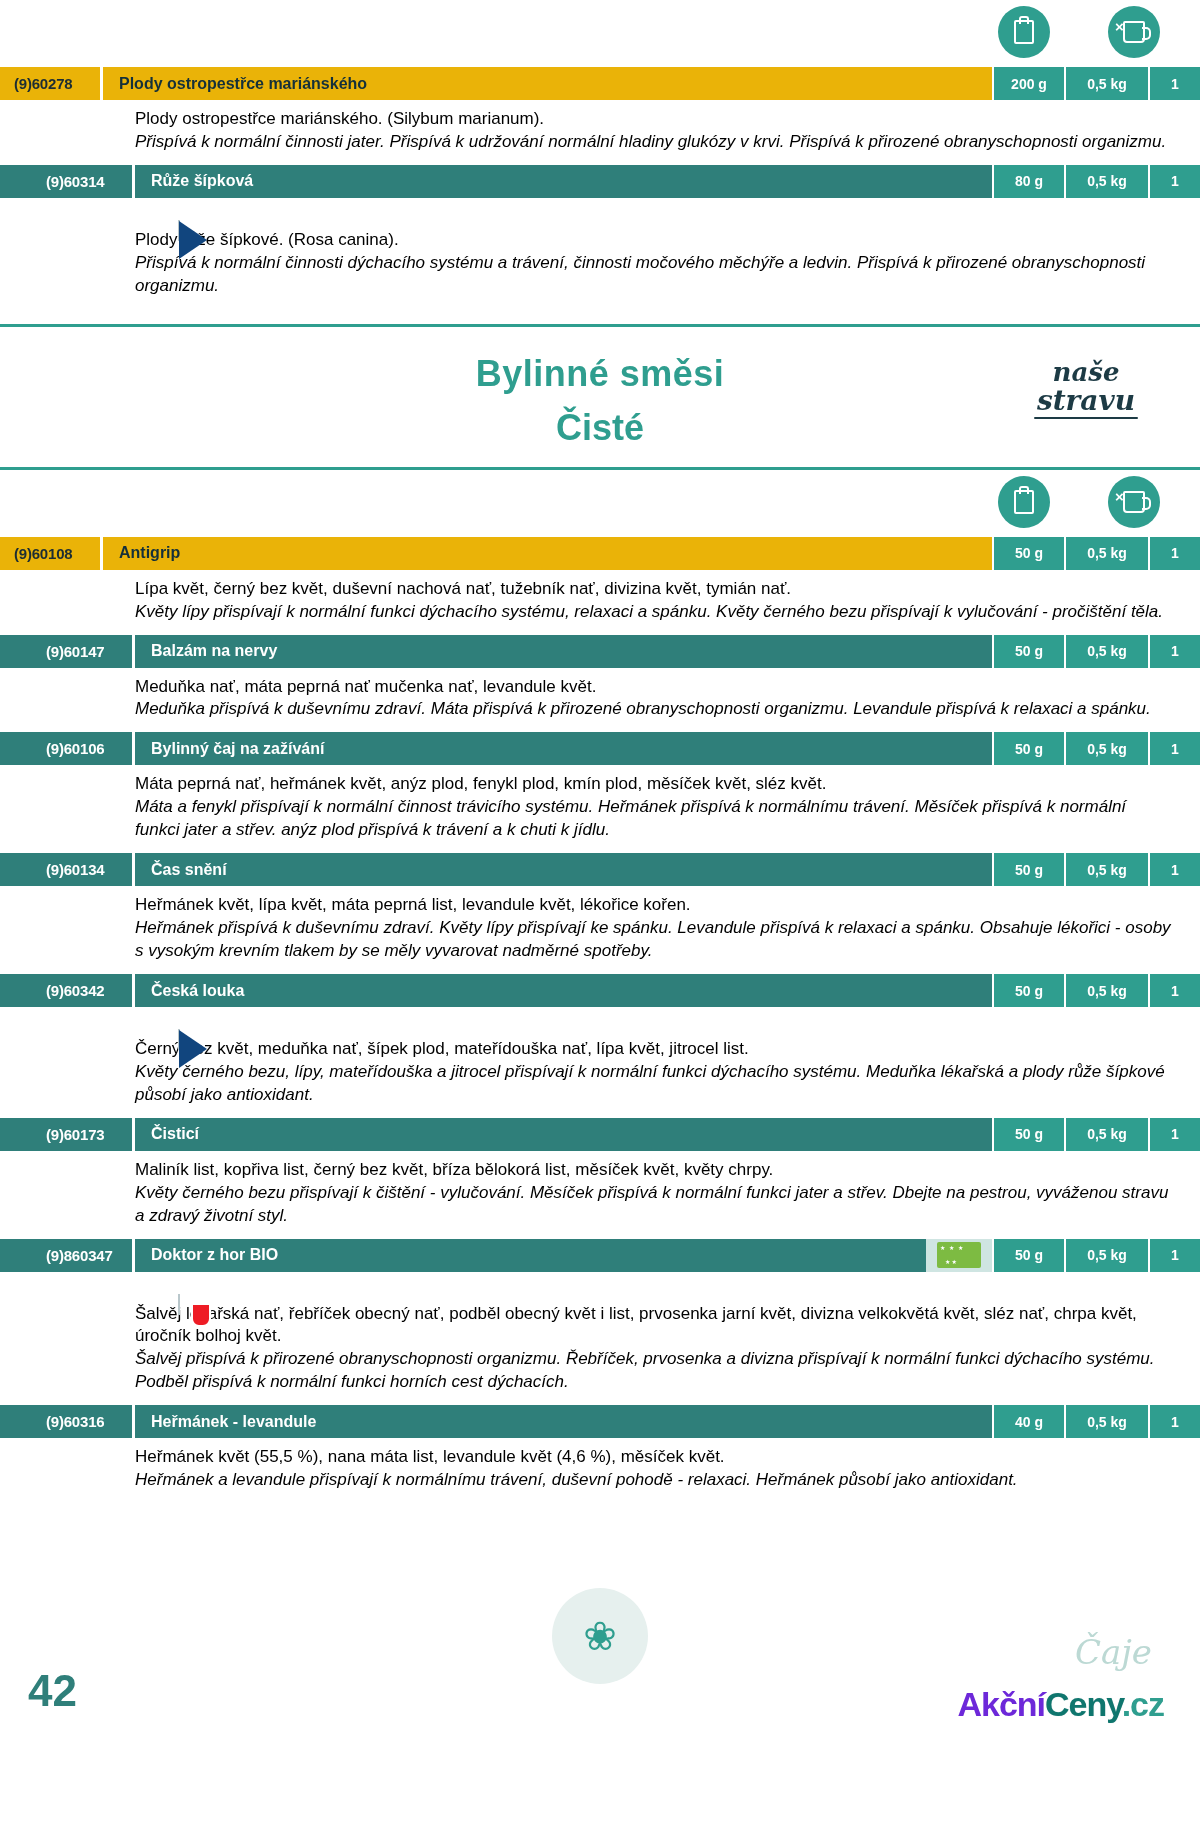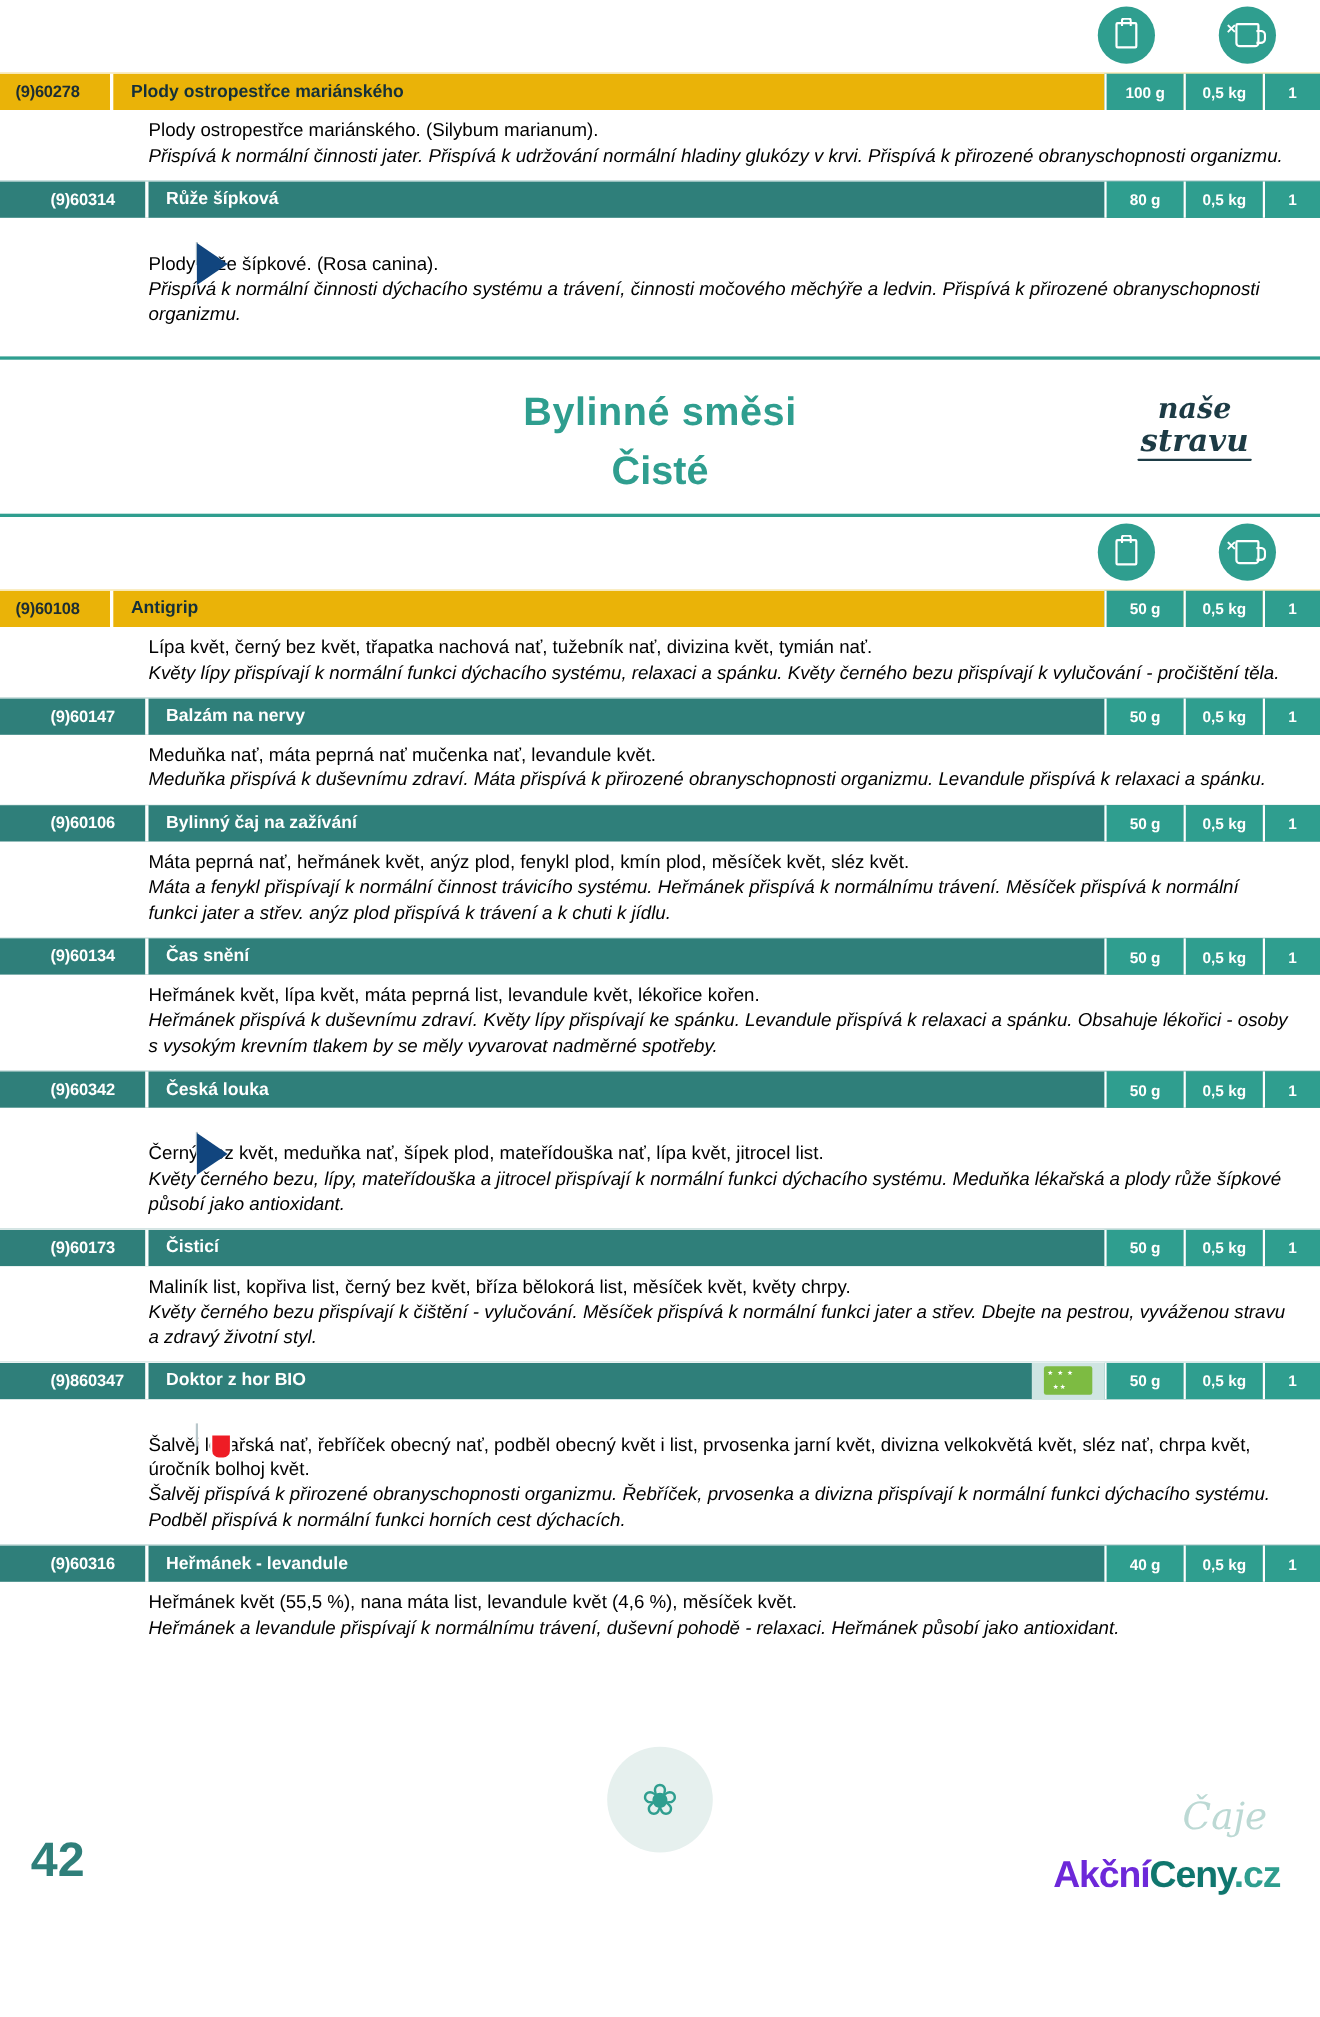--- a/index.html
+++ b/index.html
@@ -51,21 +51,21 @@
   .euleaf:after{
     content:"★★"; position:absolute; left:8px; bottom:3px; font-size:6px; color:#fff; letter-spacing:1px;
   }
   .qty, .pack, .unit {
     display:flex; align-items:center; justify-content:center;
     font-size:14px; font-weight:bold; color:#ffffff;
     background:#2f9e8f;
     border-left:2px solid #ffffff;
   }
   .qty { width:72px; }
-  .pack { width:72px; }
+  .pack { width:84px; }
   .unit { width:52px; }
   .prod-head.alt .qty, .prod-head.alt .pack, .prod-head.alt .unit { background:#2f9e8f; }
 
   .desc {
     padding:8px 28px 10px 135px;
     font-size:17px; line-height:1.35; color:#000000;
     position:relative;
   }
   .desc .line1 { }
   .desc .line2 { font-style:italic; }
@@ -126,21 +126,21 @@
         <span class="cup"></span>
       </div>
   </div>
 
   <div>
 
     <div class="prod">
       <div class="prod-head">
         <div class="code">(9)60278</div>
         <div class="name">Plody ostropestřce mariánského</div>
-        <div class="qty">100 g</div>
+        <div class="qty">200 g</div>
         <div class="pack">0,5 kg</div>
         <div class="unit">1</div>
       </div>
       <div class="desc">
         <div class="line1">Plody ostropestřce mariánského. (Silybum marianum).</div>
         <div class="line2">Přispívá k normální činnosti jater. Přispívá k udržování normální hladiny glukózy v krvi. Přispívá k  přirozené obranyschopnosti organizmu.</div>
       </div>
     </div>
 
     <div class="prod">
@@ -186,21 +186,21 @@
 
     <div class="prod">
       <div class="prod-head">
         <div class="code">(9)60108</div>
         <div class="name">Antigrip</div>
         <div class="qty">50 g</div>
         <div class="pack">0,5 kg</div>
         <div class="unit">1</div>
       </div>
       <div class="desc">
-        <div class="line1">Lípa květ, černý bez květ, třapatka nachová nať, tužebník nať, divizina květ, tymián nať.</div>
+        <div class="line1">Lípa květ, černý bez květ, duševní nachová nať, tužebník nať, divizina květ, tymián nať.</div>
         <div class="line2">Květy lípy přispívají k normální funkci dýchacího systému, relaxaci a spánku. Květy černého bezu přispívají k vylučování - pročištění těla.</div>
       </div>
     </div>
 
     <div class="prod">
       <div class="prod-head alt">
         <div class="code">(9)60147</div>
         <div class="name">Balzám na nervy</div>
         <div class="qty">50 g</div>
         <div class="pack">0,5 kg</div>

